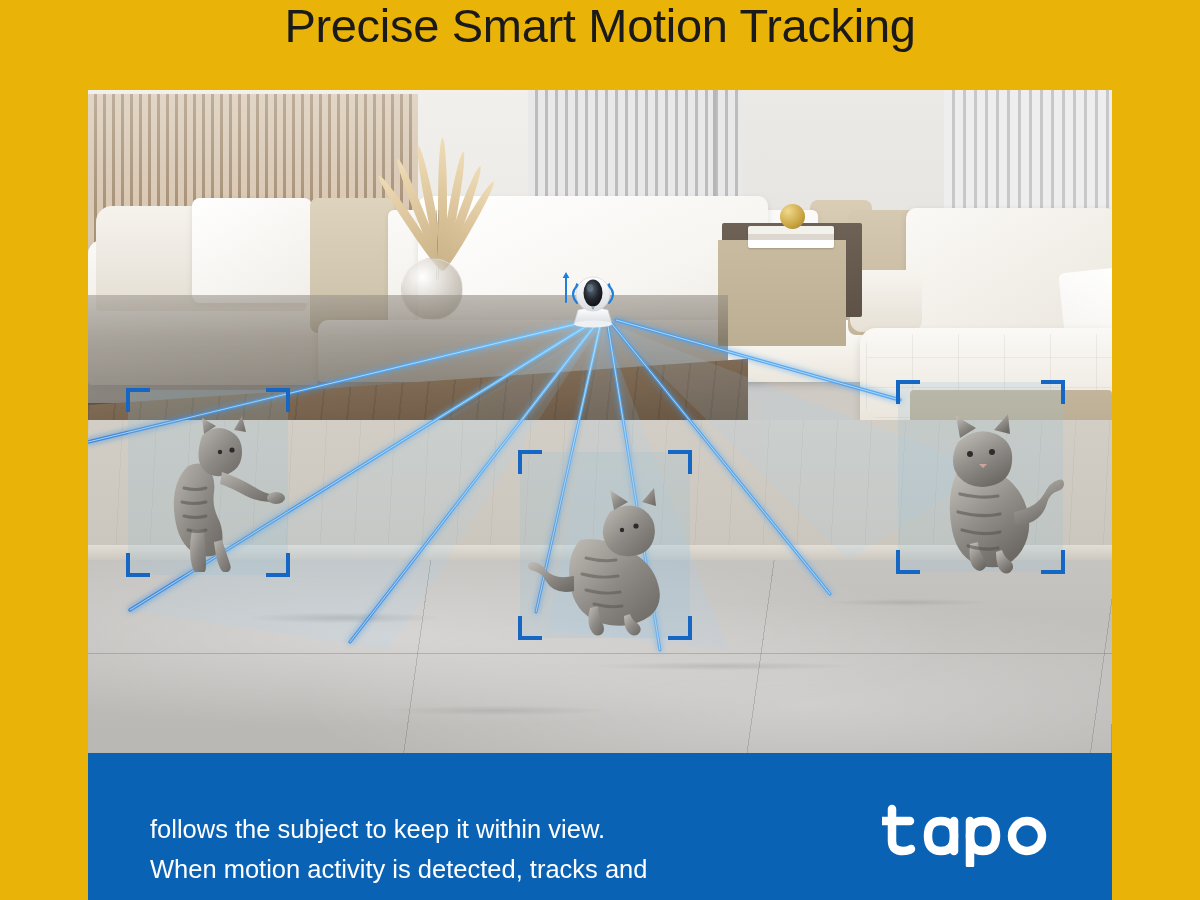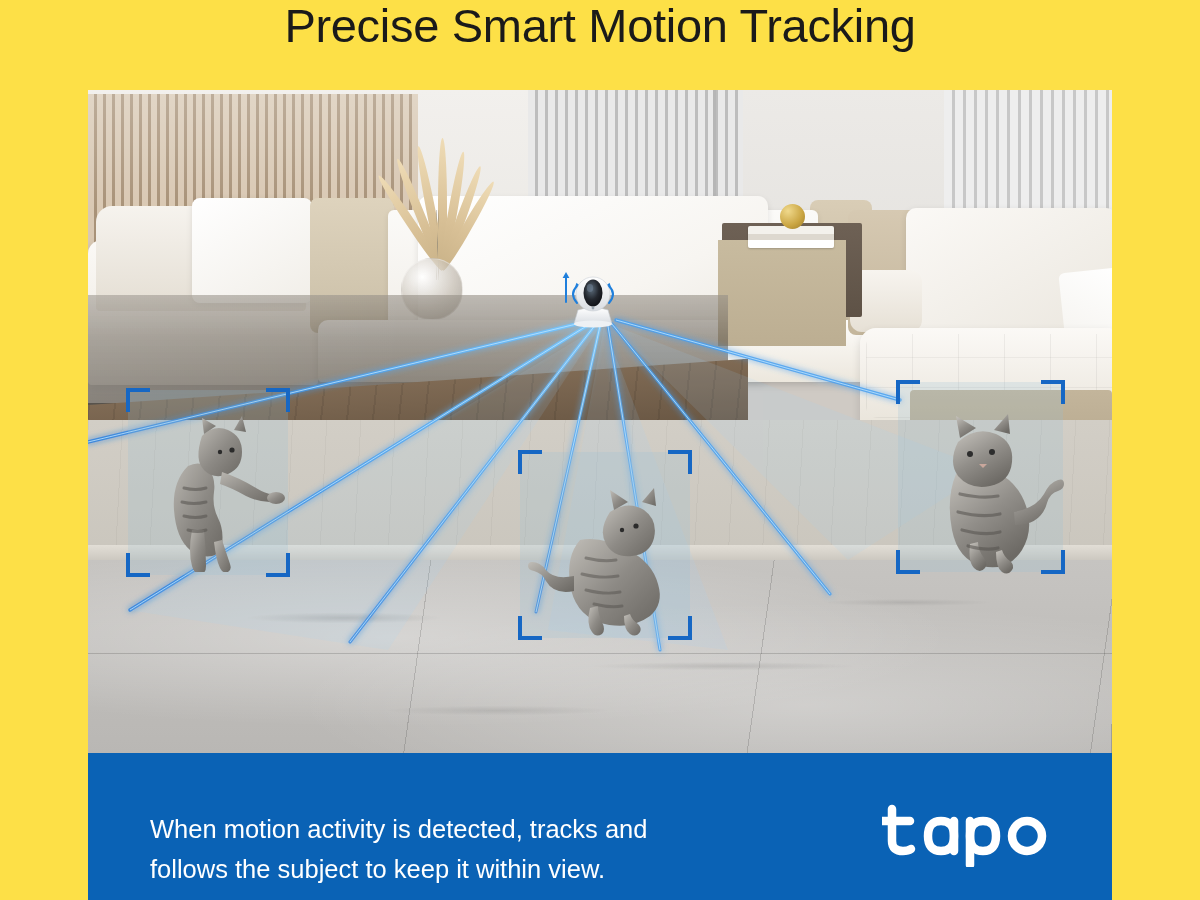--- a/index.html
+++ b/index.html
@@ -3,21 +3,21 @@
 <meta charset="utf-8">
 <style>
   * { margin:0; padding:0; box-sizing:border-box; }
   html, body {
     width:1200px; height:900px;
     background:#ffffff;
     font-family:"Liberation Sans", sans-serif;
     overflow:hidden;
   }
 
-  .page { position:relative; width:1200px; height:900px; background:#fde047; }
+  .page { position:relative; width:1200px; height:900px; background:#eab308; }
 
   
   .title {
     position:absolute; left:0; top:-4px; width:1200px;
     text-align:center;
     font-size:47px; line-height:60px;
     font-weight:400; letter-spacing:-0.3px;
     color:#1a1a1a;
     white-space:nowrap;
   }
@@ -558,22 +558,22 @@
       </g>
       <circle cx="62" cy="46" r="3" fill="#2d2d2d"></circle>
       <circle cx="84" cy="44" r="3" fill="#2d2d2d"></circle>
       <path d="M71 56 l4 4 l4 -4 Z" fill="#c9a79c"></path>
     </svg>
 
   </div>
 
   <div class="banner">
     <div class="banner-text">
+      <div>follows the subject to keep it within view.</div>
       <div>When motion activity is detected, tracks and</div>
-      <div>follows the subject to keep it within view.</div>
     </div>
 
     <svg class="logo" viewBox="0 0 172 70">
       <g fill="none" stroke="#ffffff" stroke-width="8.5" stroke-linecap="round" stroke-linejoin="round">
 
         <path d="M10 12 L10 44 q0 10 11 10 q5 0 8 -2"></path>
         <path d="M1 24 L28 24"></path>
 
         <path d="M72 24 L72 54"></path>
         <path d="M72 39 q0 -15 -13 -15 q-13 0 -13 15 q0 15 13 15 q13 0 13 -15"></path>

